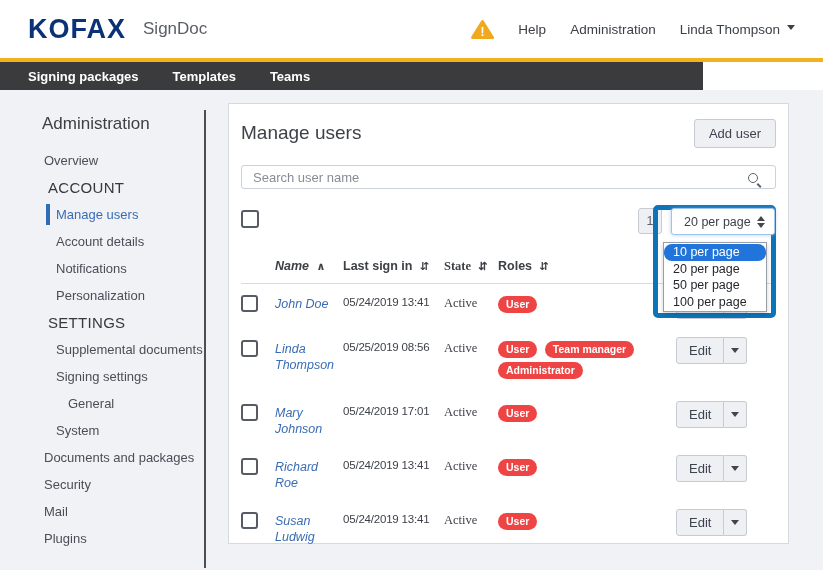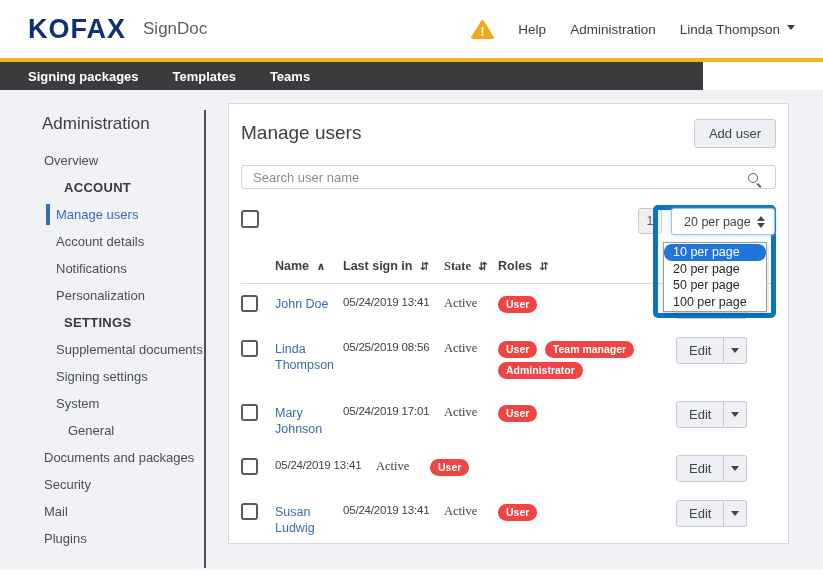--- a/index.html
+++ b/index.html
@@ -52,21 +52,21 @@
   .page-bottom-fade { position: absolute; left: 0; top: 570px; width: 823px; height: 8px; background: #ffffff; }
 
   
   .sidebar { position: absolute; left: 0; top: 90px; width: 204px; padding-top: 24px; }
   .sidebar-divider { position: absolute; left: 204px; top: 110px; width: 2px; height: 458px; background: #4b4e55; }
   .sidebar-title { padding-left: 42px; font-size: 17px; color: #3c3f45; margin-bottom: 13px; }
   .side-item { position: relative; line-height: 27px; font-size: 13px; color: #4a4e57; cursor: pointer; }
   .side-item.lvl0 { padding-left: 44px; }
   .side-item.lvl1 { padding-left: 56px; }
   .side-item.lvl2 { padding-left: 68px; }
-  .side-section { padding-left: 64px; line-height: 27px; font-size: 13px; font-weight: 700; letter-spacing: .3px; color: #35383f; cursor: default; }
+  .side-section { padding-left: 48px; line-height: 27px; font-size: 15px; font-weight: 400; letter-spacing: .3px; color: #35383f; cursor: default; }
   .side-item.active { color: #3a6cb3; }
   .side-item.active::before {
     content: ''; position: absolute; left: 46px; top: 3px; bottom: 3px; width: 4px; background: #2e6cb5;
   }
 
   
   .card {
     position: absolute; left: 228px; top: 103px; width: 561px; height: 441px;
     background: #ffffff; border: 1px solid #d7d9e0;
     padding: 13px 12px;
@@ -135,21 +135,21 @@
   }
 
   
   .table { margin-top: 23px; }
   .thead {
     display: flex; align-items: flex-start; padding-bottom: 9px;
     border-bottom: 1px solid #d9dbe1;
     font-size: 12.5px; font-weight: 700; color: #3d4046;
   }
   .col-check { width: 34px; flex: none; }
-  .col-name { width: 68px; flex: none; }
+  .col-name { width: 68px; flex: none; font-style: italic; }
   .col-date { width: 101px; flex: none; }
   .col-state { width: 54px; flex: none; font-family: Liberation Serif, serif; }
   .col-roles { flex: 1; min-width: 0; padding-right: 6px; }
   .col-actions { width: 100px; flex: none; }
   .sort-icon { font-size: 11px; margin-left: 4px; color: #3d4046; cursor: pointer; }
 
   .trow { display: flex; align-items: flex-start; padding: 12px 0 10px 0; font-size: 12.5px; }
   .trow .checkbox { width: 17px; height: 17px; margin-top: -1px; }
   .name-link { color: #3a6cb3; cursor: pointer; line-height: 16px; display: inline-block; padding-right: 4px; }
   .cell-date { font-size: 11.5px; letter-spacing: -0.2px; color: #3e4248; white-space: nowrap; }
@@ -203,22 +203,22 @@
   <div class="sidebar-title">Administration</div>
   <div class="side-item lvl0">Overview</div>
   <div class="side-section">ACCOUNT</div>
   <div class="side-item lvl1 active">Manage users</div>
   <div class="side-item lvl1">Account details</div>
   <div class="side-item lvl1">Notifications</div>
   <div class="side-item lvl1">Personalization</div>
   <div class="side-section">SETTINGS</div>
   <div class="side-item lvl1">Supplemental documents</div>
   <div class="side-item lvl1">Signing settings</div>
+  <div class="side-item lvl2">General</div>
   <div class="side-item lvl1">System</div>
-  <div class="side-item lvl2">General</div>
   <div class="side-item lvl0">Documents and packages</div>
   <div class="side-item lvl0">Security</div>
   <div class="side-item lvl0">Mail</div>
   <div class="side-item lvl0">Plugins</div>
 </div>
 <div class="sidebar-divider"></div>
 
 <div class="card">
 
   <div class="card-head">
@@ -329,20 +329,21 @@
               <span class="tri"></span>
             </button>
         </span>
       </div>
     </div>
 
     <div class="trow">
       <div class="col-check">
           <div class="checkbox"></div>
         </div>
+      <div class="col-name"><span class="name-link">Richard Roe</span></div>
       <div class="col-date cell-date">05/24/2019 13:41</div>
       <div class="col-state cell-state">Active</div>
       <div class="col-roles">
         <span class="badge">User</span>
       </div>
       <div class="col-actions">
         <span class="split-btn">
           <button class="btn edit-part">Edit</button>
           <button class="btn caret-part">
               <span class="tri"></span>

